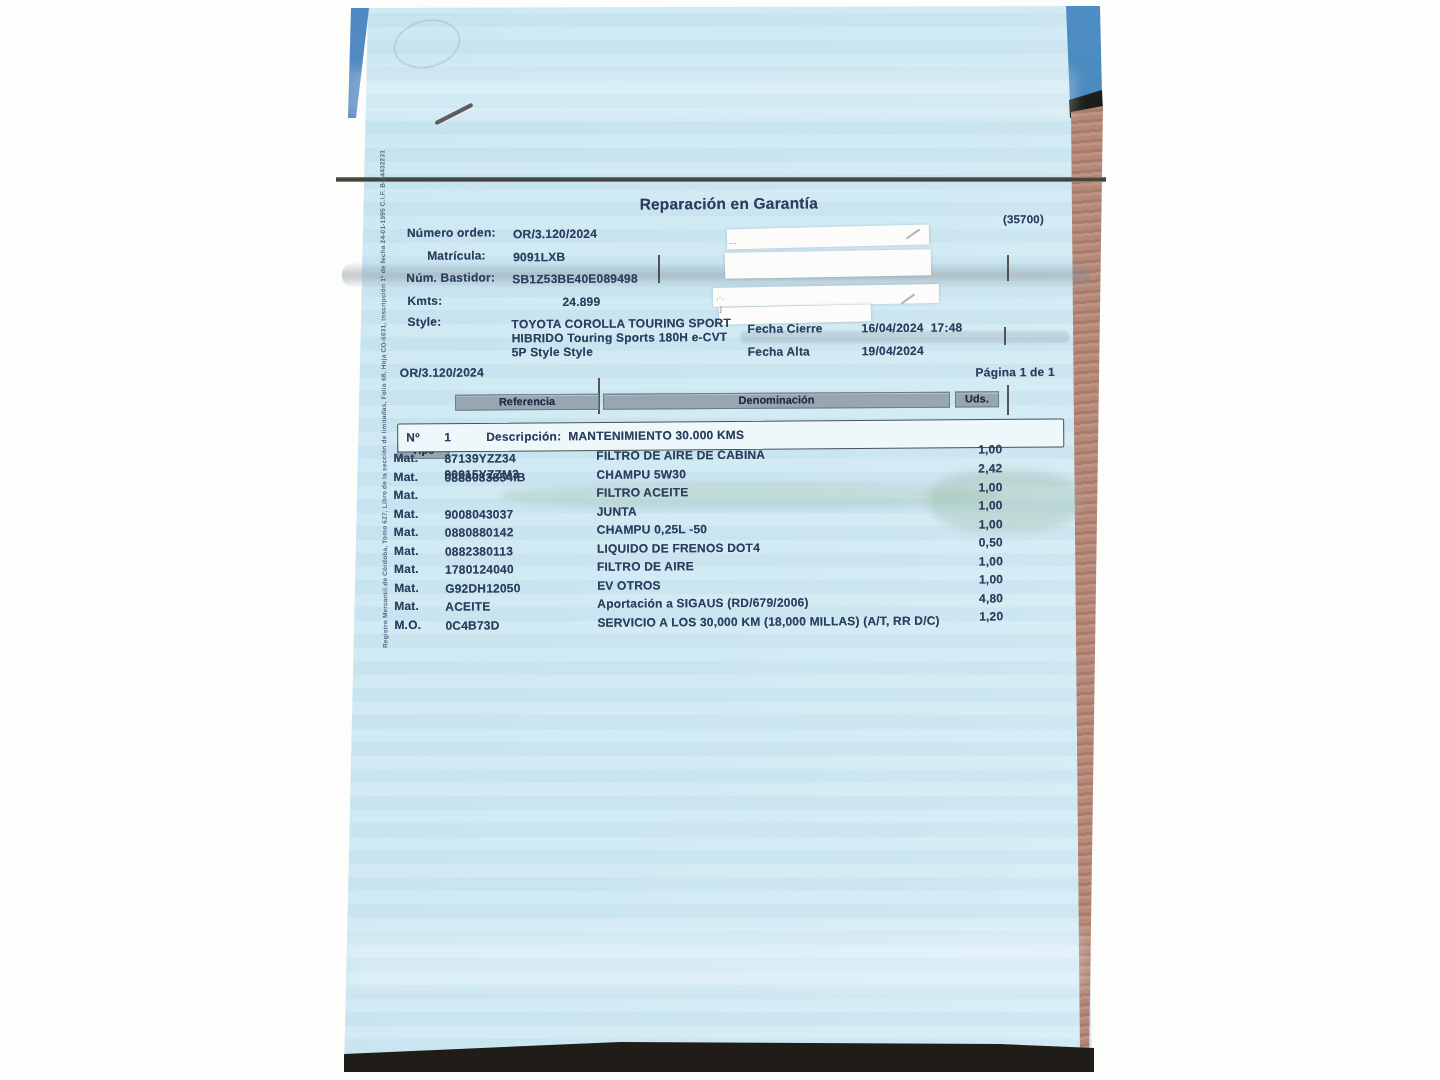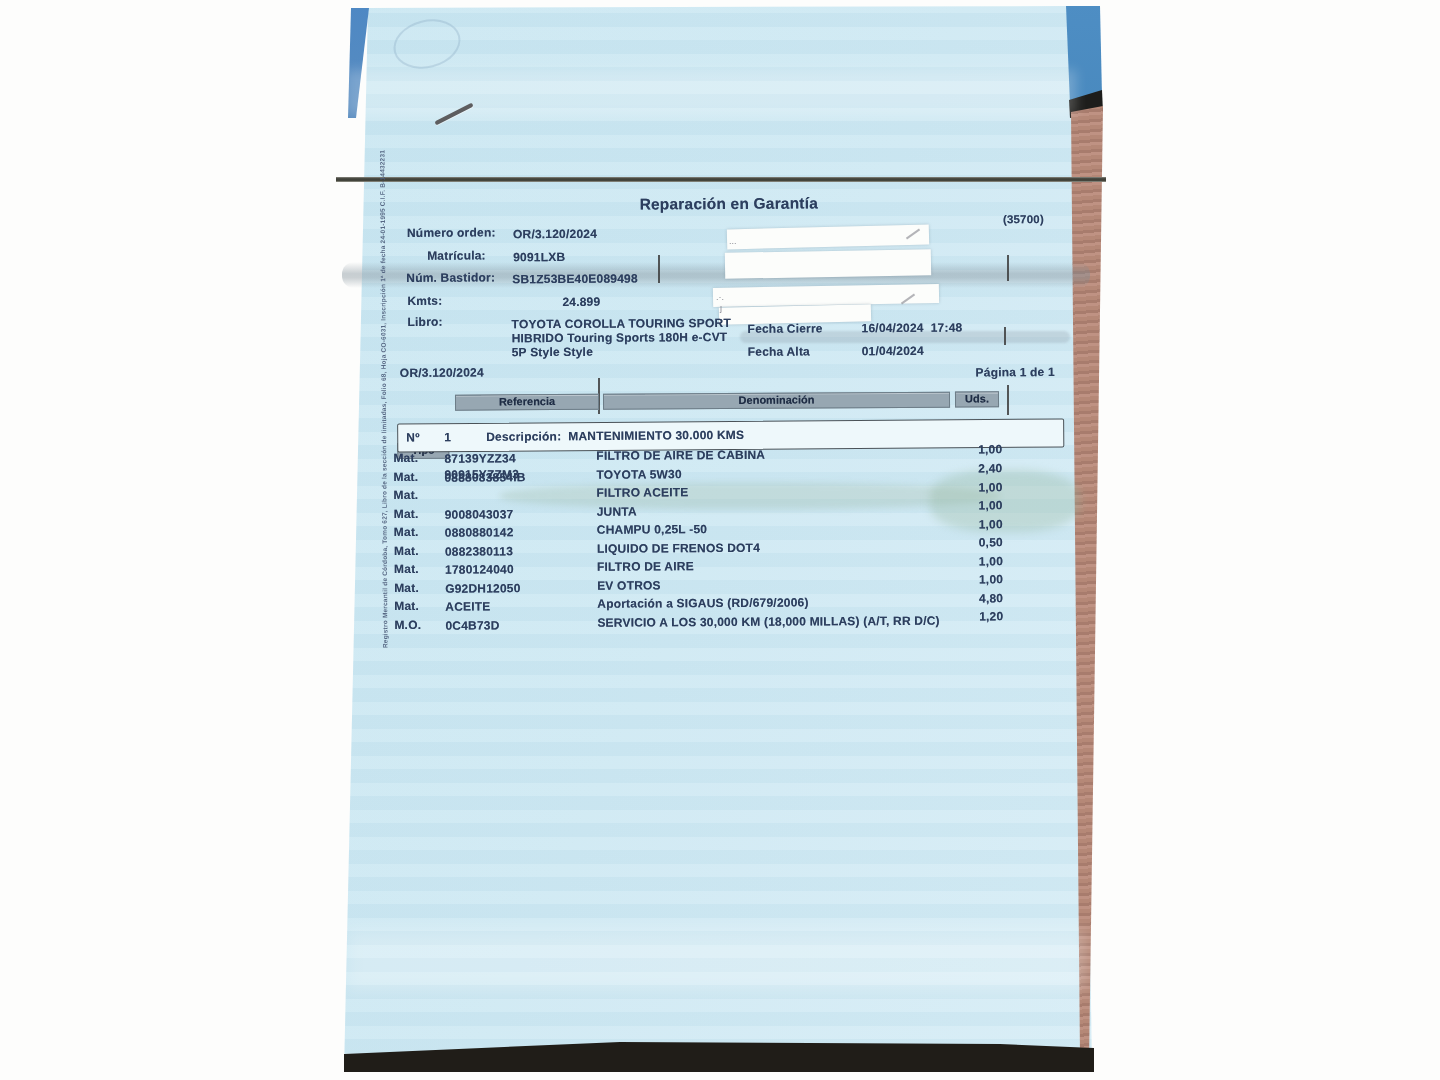--- a/index.html
+++ b/index.html
@@ -115,29 +115,29 @@
     <div class="t sm right" style="left:980px;top:217px;width:65px;">(35700)</div>
 
     <div class="t" style="left:408px;top:226px;">Número orden:</div>
     <div class="t" style="left:514px;top:228px;">OR/3.120/2024</div>
     <div class="t" style="left:428px;top:249px;">Matrícula:</div>
     <div class="t" style="left:514px;top:251px;">9091LXB</div>
     <div class="t" style="left:407px;top:271px;">Núm. Bastidor:</div>
     <div class="t" style="left:513px;top:273px;">SB1Z53BE40E089498</div>
     <div class="t" style="left:408px;top:294px;">Kmts:</div>
     <div class="t" style="left:520px;top:296px;margin-left:43px;">24.899</div>
-    <div class="t" style="left:408px;top:315px;">Libro:</div>
+    <div class="t" style="left:408px;top:315px;">Style:</div>
     <div class="t" style="left:512px;top:318px;">TOYOTA COROLLA TOURING SPORT</div>
     <div class="t" style="left:512px;top:332px;">HIBRIDO Touring Sports 180H e-CVT</div>
     <div class="t" style="left:512px;top:346px;">5P Style Style</div>
 
     <div class="t" style="left:748px;top:324px;">Fecha Cierre</div>
     <div class="t" style="left:862px;top:324px;">16/04/2024  17:48</div>
     <div class="t" style="left:748px;top:347px;">Fecha Alta</div>
-    <div class="t" style="left:862px;top:347px;">01/04/2024</div>
+    <div class="t" style="left:862px;top:347px;">19/04/2024</div>
 
     <div class="t" style="left:400px;top:366px;">OR/3.120/2024</div>
     <div class="t right" style="left:955px;top:369px;width:100px;">Página 1 de 1</div>
 
     <div class="bar" style="left:397px;top:395px;width:50px;margin-top:48px;">
         <span>Tipo</span>
       </div>
     <div class="bar" style="left:455px;top:395px;width:142px;">
         <span>Referencia</span>
       </div>
@@ -158,22 +158,22 @@
     <div>
       <div>
         <div class="t" style="left:393px;top:451px;">Mat.</div>
         <div class="t" style="left:444px;top:452px;">87139YZZ34</div>
         <div class="t" style="left:596px;top:450px;">FILTRO DE AIRE DE CABINA</div>
         <div class="t right" style="left:928px;top:446px;width:74px;">1,00</div>
       </div>
       <div>
         <div class="t" style="left:393px;top:470px;">Mat.</div>
         <div class="t" style="left:444px;top:471px;">0888083854IB</div>
-        <div class="t" style="left:596px;top:469px;">TOYOTA 5W30</div>
-        <div class="t right" style="left:928px;top:465px;width:74px;">2,40</div>
+        <div class="t" style="left:596px;top:469px;">CHAMPU 5W30</div>
+        <div class="t right" style="left:928px;top:465px;width:74px;">2,42</div>
       </div>
       <div>
         <div class="t" style="left:393px;top:488px;">Mat.</div>
         <div class="t" style="left:444px;top:468px;text-align:center;">90915YZZM3</div>
         <div class="t" style="left:596px;top:487px;">FILTRO ACEITE</div>
         <div class="t right" style="left:928px;top:484px;width:74px;">1,00</div>
       </div>
       <div>
         <div class="t" style="left:393px;top:507px;">Mat.</div>
         <div class="t" style="left:444px;top:508px;">9008043037</div>

